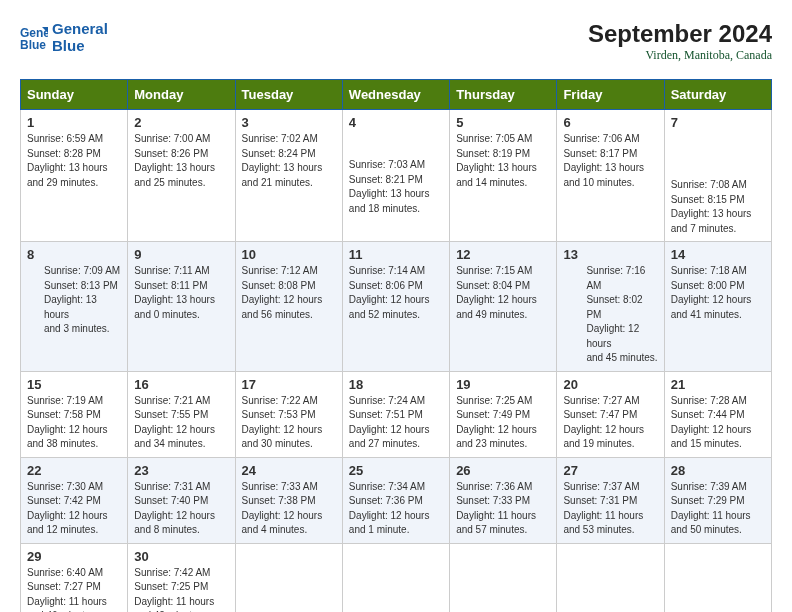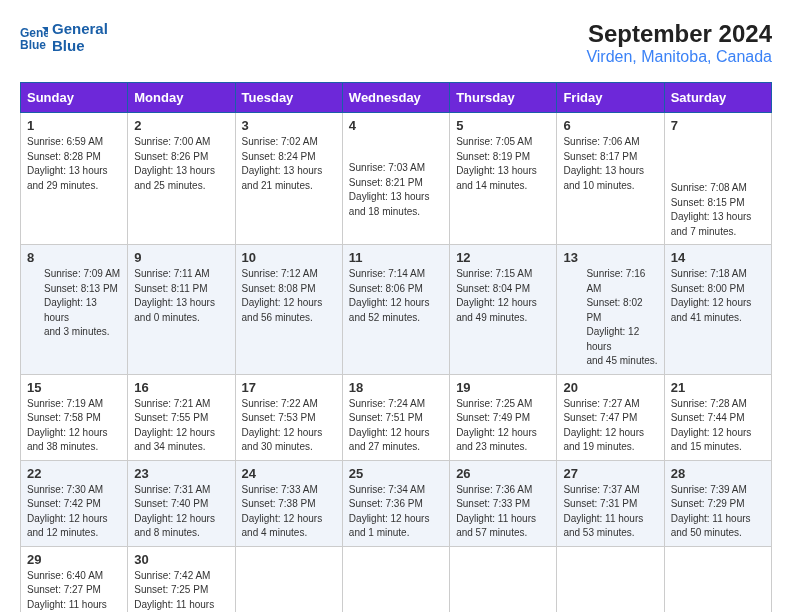--- a/index.html
+++ b/index.html
@@ -25,29 +25,30 @@
       width: 28px;
       height: 28px;
     }
     .title-block { text-align: right; }
     .month-title {
       font-size: 24px;
       font-weight: bold;
       color: #222;
     }
     .location {
-      font-size: 16px;
-      color: #3b82f6;
+      font-size: 12px;
+      color: #14532d;
+      font-family: Liberation Serif, serif;
     }
     table {
       width: 100%;
       border-collapse: collapse;
     }
     th {
-      background: #6d28d9;
+      background: #4d7c0f;
       color: #fff;
       font-size: 13px;
       font-weight: bold;
       padding: 7px 6px;
       text-align: left;
       border: 1px solid #1a5fa8;
     }
     td {
       vertical-align: top;
       padding: 5px 6px;

